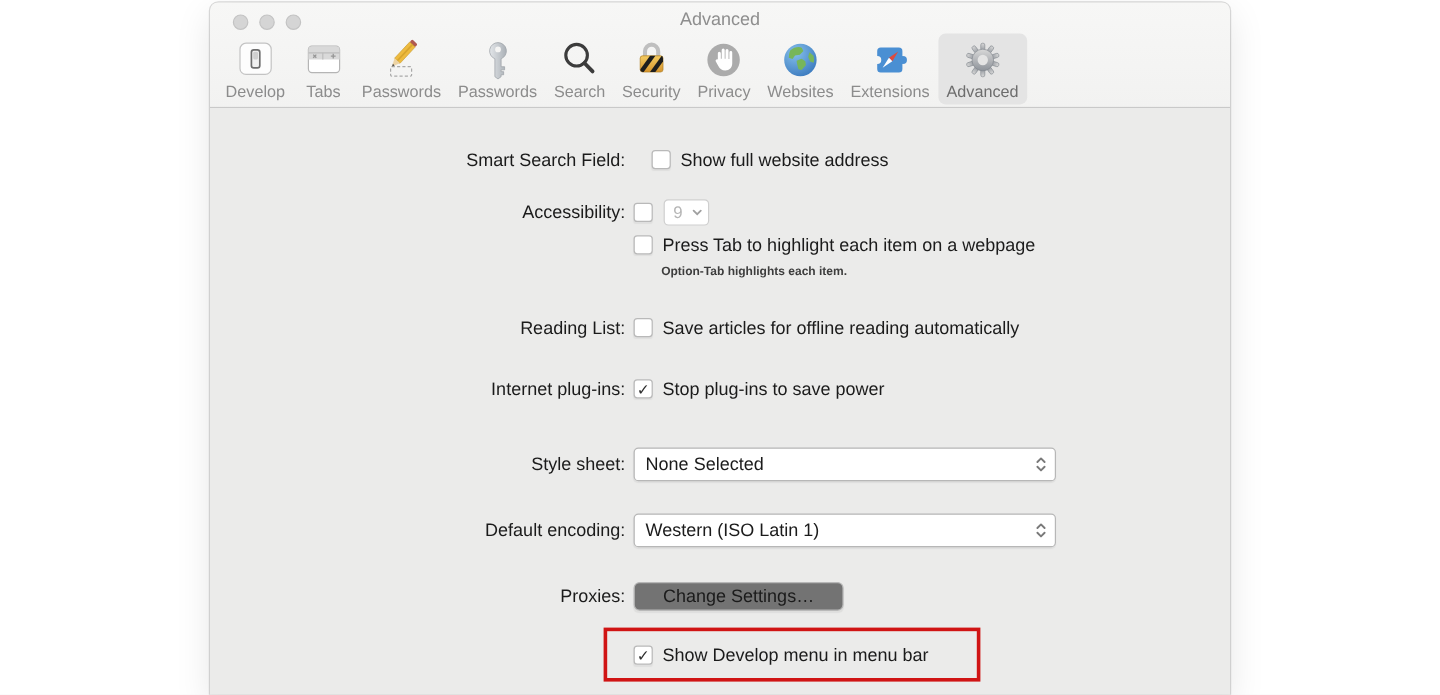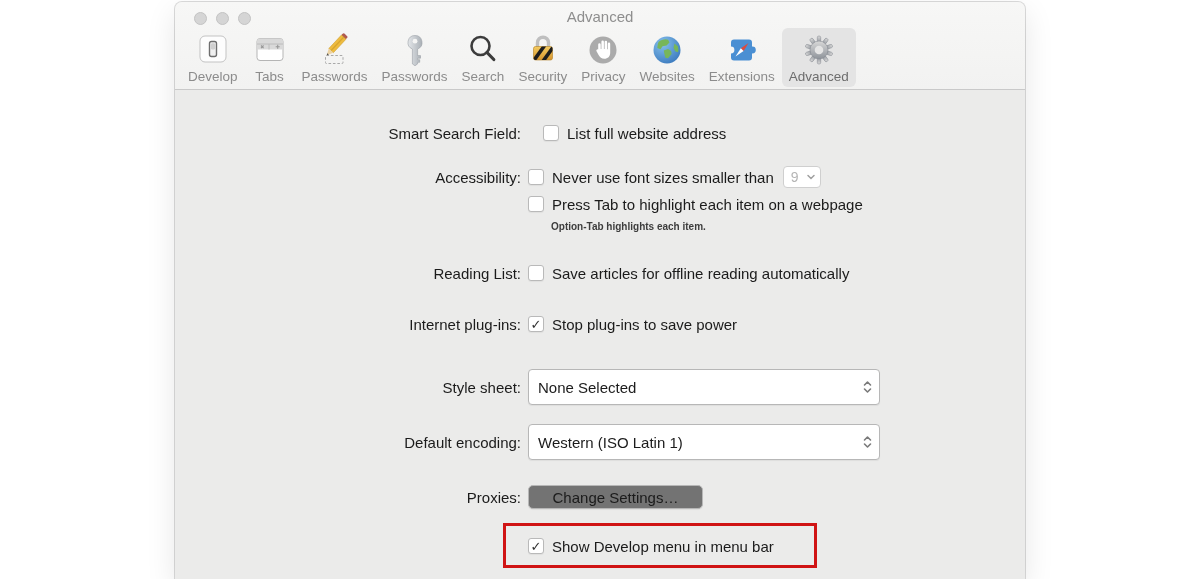--- a/index.html
+++ b/index.html
@@ -35,21 +35,21 @@
   .row{position:absolute;display:flex;align-items:center;height:26px;
     font-size:15px;color:#1b1b1b;white-space:nowrap;}
   .row .lbl{width:346px;text-align:right;flex:none;}
   .ctrl{margin-left:7px;display:flex;align-items:center;}
   .checkbox{width:16px;height:16px;flex:none;background:#fff;
     border:1px solid #b9b9b9;border-radius:3px;box-sizing:border-box;
     box-shadow:0 1px 1px rgba(0,0,0,0.05);
     display:flex;align-items:center;justify-content:center;
     font-size:13px;font-weight:bold;color:#2f2f2f;line-height:1;}
   .cb-label{margin-left:8px;}
-  .select{width:352px;height:36px;background:#fff;border:1px solid #b7b7b7;
+  .select{width:352px;height:28px;background:#fff;border:1px solid #b7b7b7;
     border-radius:4px;box-sizing:border-box;position:relative;
     display:flex;align-items:center;padding-left:9px;
     box-shadow:0 1px 1px rgba(0,0,0,0.06);}
   .stepper{position:absolute;right:6px;top:50%;transform:translateY(-50%);}
   .mini-select{width:38px;height:22px;margin-left:9px;background:#fff;
     border:1px solid #cfcfcf;border-radius:4px;box-sizing:border-box;
     color:#b5b5b5;font-size:14px;display:flex;align-items:center;
     padding-left:7px;position:relative;}
   .mini-select .dn{position:absolute;right:4px;top:50%;transform:translateY(-50%);}
   .btn{height:24px;width:175px;background:#737373;border:1px solid #b7b7b7;
@@ -214,29 +214,28 @@
         <span class="tlabel">Advanced</span>
       </div>
 
     </div>
   </div>
 
   <div class="row" style="top:118px;left:0;gap:15px;">
     <span class="lbl">Smart Search Field:</span>
     <span class="ctrl">
       <span class="checkbox"></span>
-      <span class="cb-label">List full website address</span>
+      <span class="cb-label">Show full website address</span>
     </span>
   </div>
 
   <div class="row" style="top:162px;left:0;">
     <span class="lbl">Accessibility:</span>
     <span class="ctrl">
       <span class="checkbox"></span>
-      <span class="cb-label">Never use font sizes smaller than</span>
       <span class="mini-select">
         <span>9</span>
         <svg class="dn" width="10" height="8" viewBox="0 0 10 8">
           <path d="M2 2.5 L5 5.5 L8 2.5" stroke="#a0a0a0" stroke-width="1.5" fill="none" stroke-linecap="round"></path>
         </svg>
       </span>
     </span>
   </div>
 
   <div class="row" style="top:189px;left:0;">

